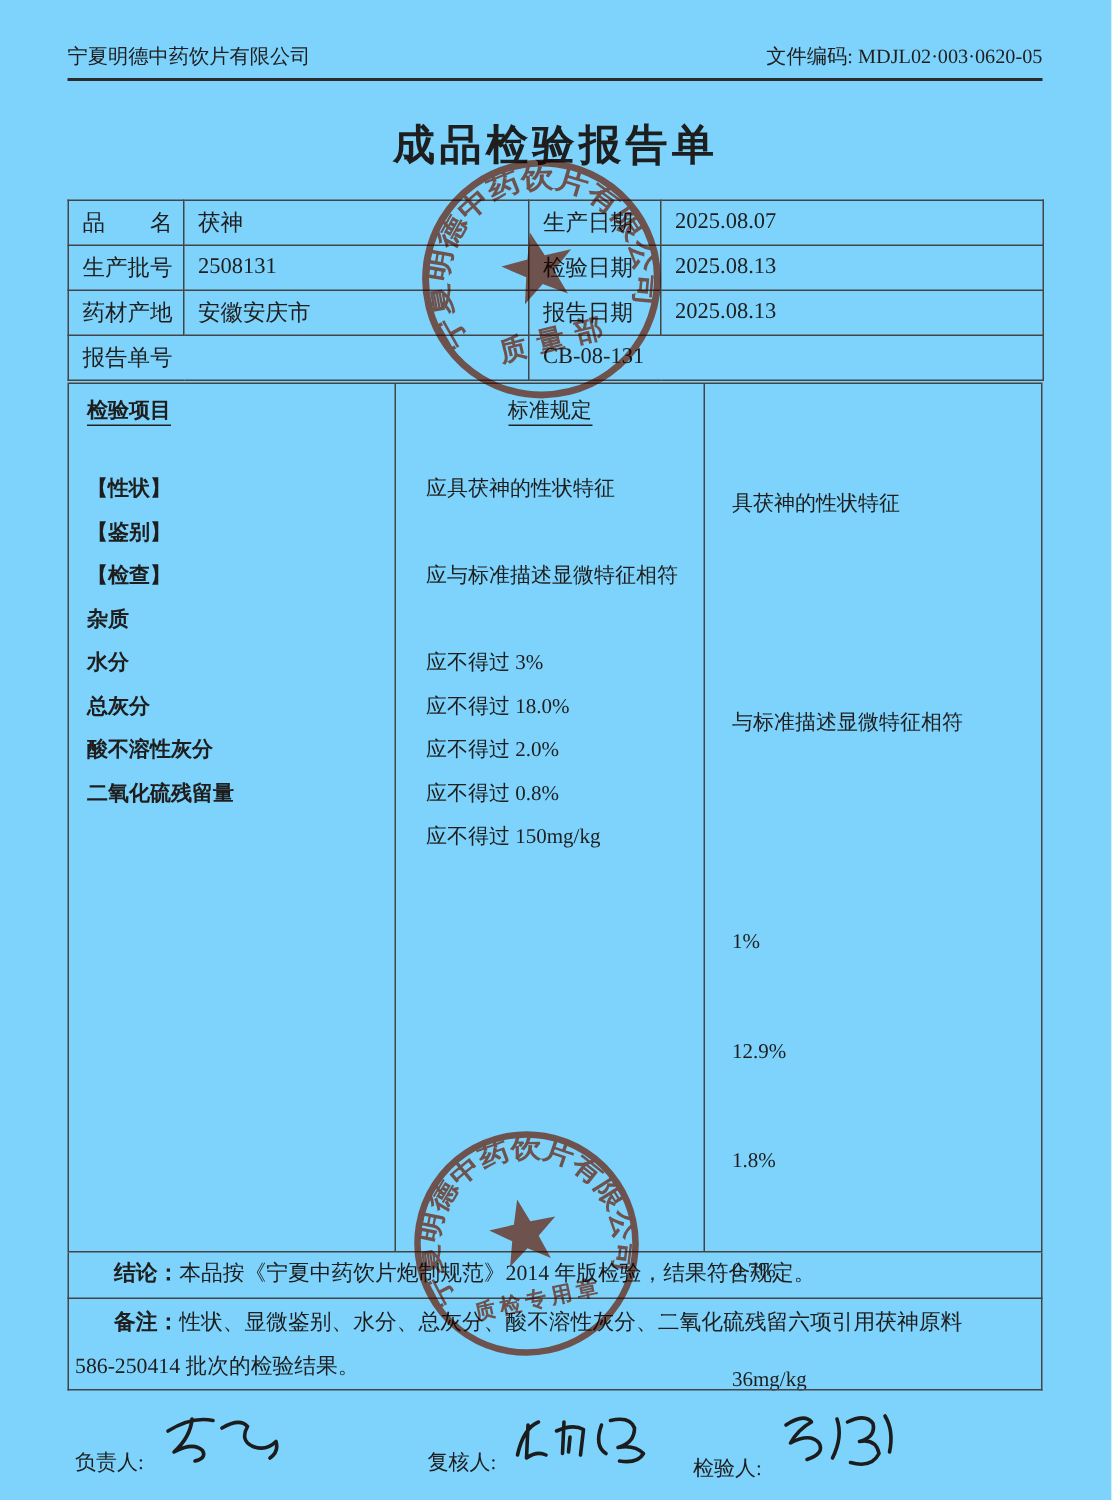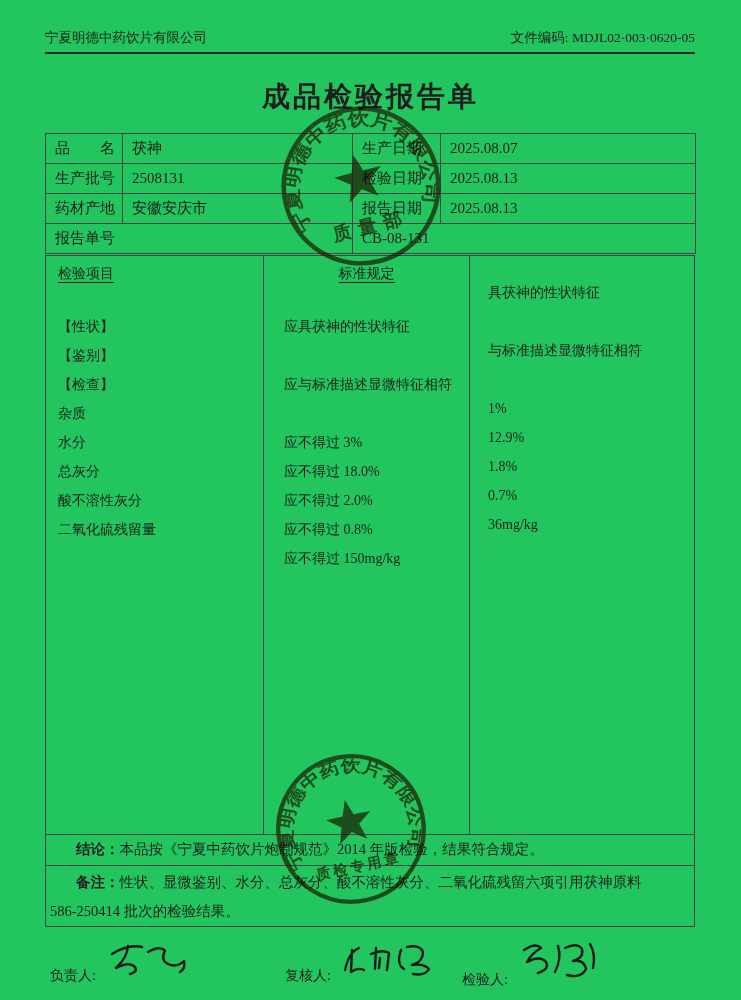--- a/index.html
+++ b/index.html
@@ -1,19 +1,19 @@
 <!DOCTYPE html>
 <html><head>
 <meta charset="utf-8">
 <style>
   * { box-sizing: border-box; margin: 0; padding: 0; }
   html, body { background: #ffffff; }
   body { font-family: "Liberation Serif", "DejaVu Serif", serif; color: #1e1e1e; }
   .page {
-    position: relative; width: 741px; height: 1000px; background: #22c55e;
+    position: relative; width: 741px; height: 1000px; background: #7dd3fc;
     overflow: hidden; margin: 0 auto;
   }
   
   .doc-header {
     position: absolute; top: 29px; left: 45px; width: 650px;
     display: flex; justify-content: space-between; font-size: 13.5px;
   }
   .header-rule {
     position: absolute; top: 52px; left: 45px; width: 650px; height: 2px;
     background: #2b2b2b;
@@ -30,30 +30,30 @@
   .info-table td {
     border: 1px solid #444; height: 30px; padding: 0 4px 0 9px;
     font-weight: normal; text-align: left; overflow: hidden; white-space: nowrap;
   }
   
   .main-table {
     position: absolute; top: 255px; left: 45px; width: 650px; height: 580px;
     border: 1px solid #444; display: flex; font-size: 14px;
   }
   .mcol { height: 100%; }
-  .mcol-item { width: 217px; }
+  .mcol-item { width: 217px; font-weight: bold; }
   .mcol-standard { width: 206px; border-left: 1px solid #444; }
   .mcol-result { flex: 1; border-left: 1px solid #444; }
   .mhdr { height: 34px; padding-top: 9px; padding-left: 12px; }
   .mcol-standard .mhdr, .mcol-result .mhdr { padding-left: 0; text-align: center; }
   .hdr-text { border-bottom: 1px solid #222; padding-bottom: 1px; }
   .mspacer { height: 22px; }
   .mrow { height: 29px; line-height: 29px; padding-left: 12px; white-space: nowrap; }
   .mcol-standard .mrow { padding-left: 20px; }
-  .mcol-result .mrow { padding-left: 18px; }
+  .mcol-result .mrow { padding-left: 18px; margin-top: 44px; }
   
   .concl-row {
     position: absolute; top: 835px; left: 45px; width: 650px; height: 31px;
     border: 1px solid #444; border-top: none;
     line-height: 29px; padding-left: 30px; font-size: 14.5px; white-space: nowrap;
   }
   .remark-row {
     position: absolute; top: 866px; left: 45px; width: 650px; height: 61px;
     border: 1px solid #444; border-top: none; font-size: 14.5px; padding-top: 2px;
   }

